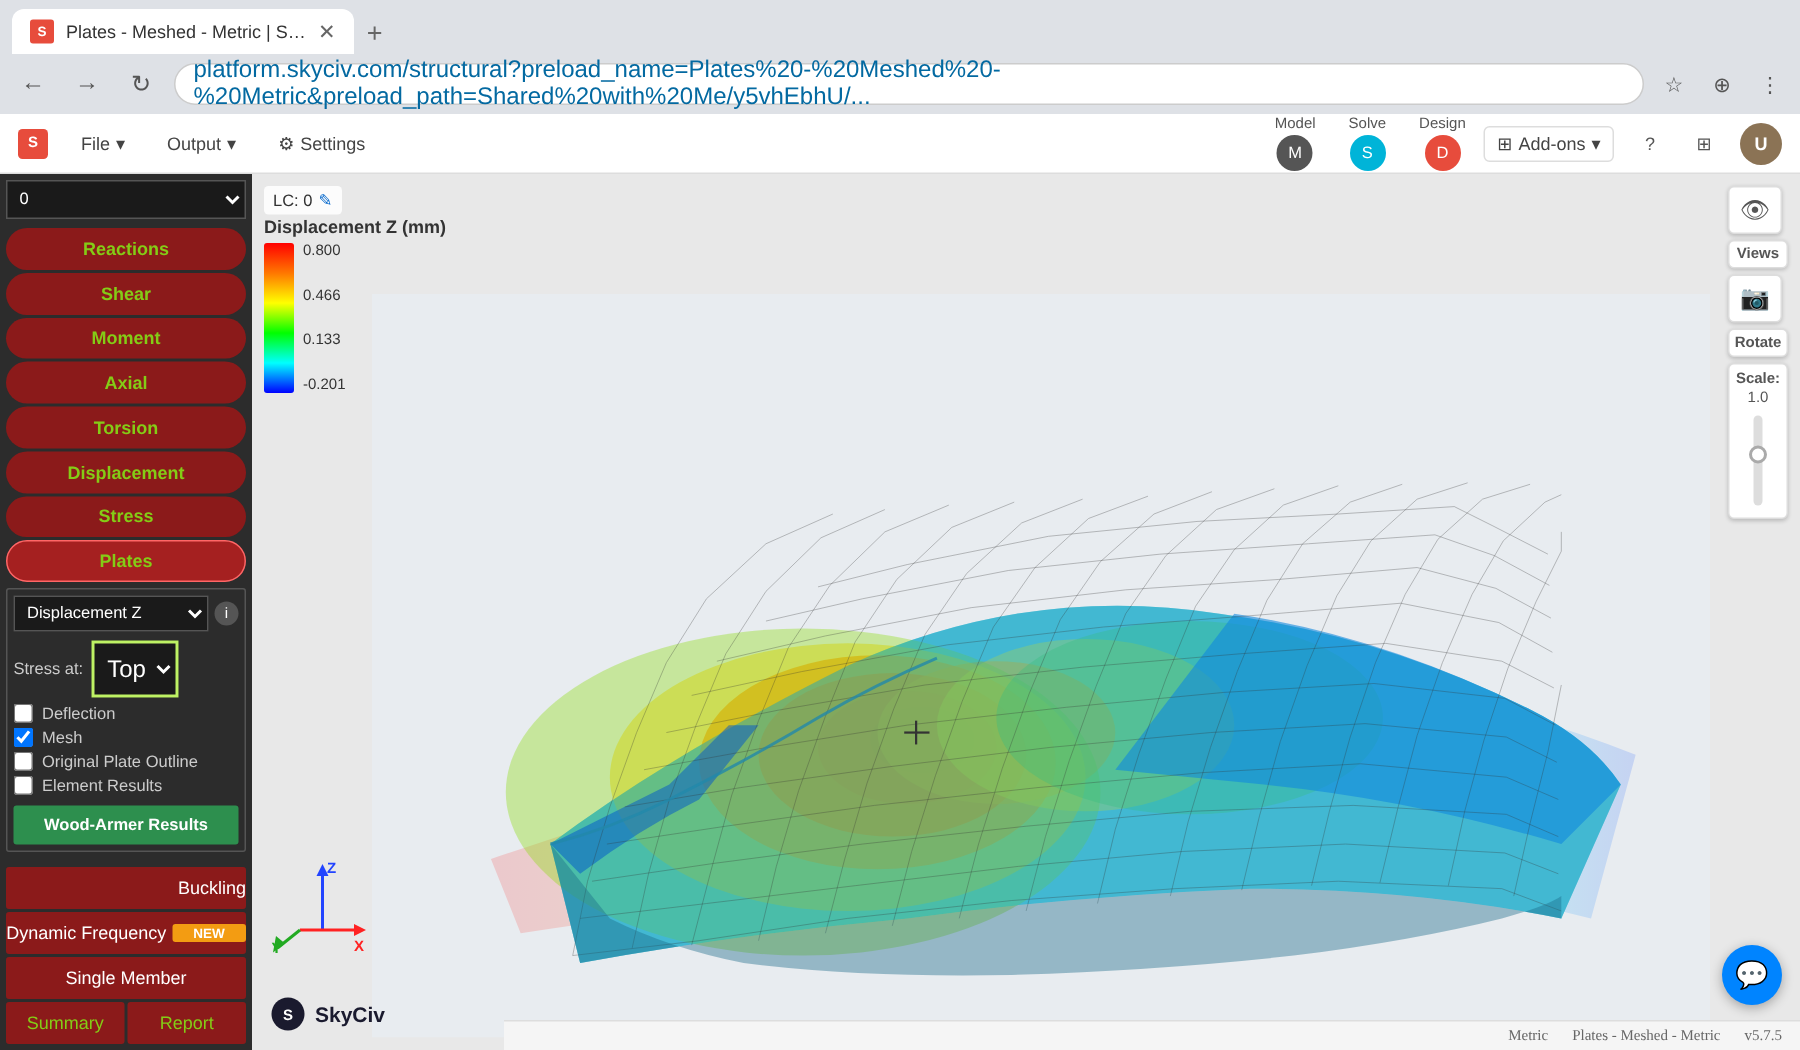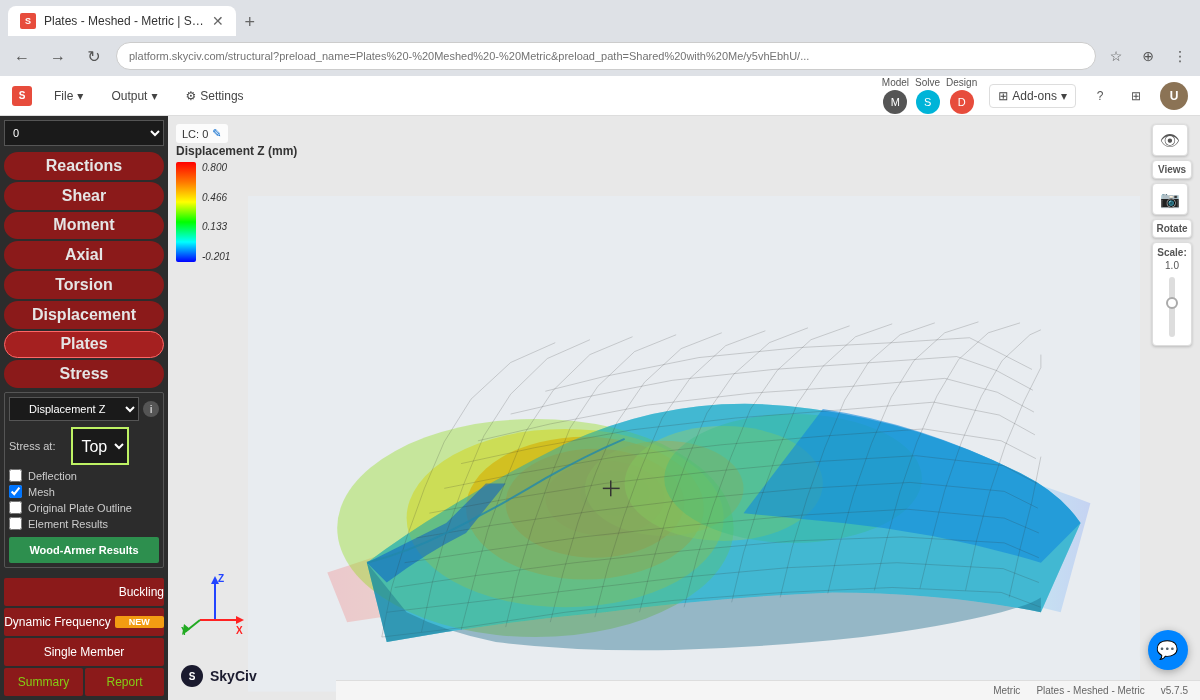--- a/index.html
+++ b/index.html
@@ -37,62 +37,62 @@
     .toolbar-icon-btn { width: 24px; height: 24px; display: flex; align-items: center; justify-content: center; color: #555; cursor: pointer; }
     .avatar { width: 28px; height: 28px; border-radius: 50%; background: #8b7355; display: flex; align-items: center; justify-content: center; color: white; font-size: 12px; font-weight: bold; }
 
     
     .main-content { flex: 1; display: flex; overflow: hidden; }
 
     
     .sidebar { width: 168px; background: #2c2c2c; display: flex; flex-direction: column; padding: 4px; gap: 2px; overflow-y: auto; }
     .sidebar-dropdown { margin-bottom: 4px; }
     .sidebar-select { width: 100%; height: 26px; background: #1a1a1a; border: 1px solid #555; color: white; font-size: 11px; padding: 0 4px; cursor: pointer; }
-    .sidebar-btn { width: 100%; height: 28px; background: #8b1a1a; border: none; color: #e5e5e5; font-size: 16px; font-weight: bold; cursor: pointer; border-radius: 14px; display: flex; align-items: center; justify-content: center; }
+    .sidebar-btn { width: 100%; height: 28px; background: #8b1a1a; border: none; color: #84cc16; font-size: 12px; font-weight: bold; cursor: pointer; border-radius: 14px; display: flex; align-items: center; justify-content: center; }
     .sidebar-btn.active { background: #a52020; border: 1px solid #ff6666; }
 
     .plates-section { border: 1px solid #555; border-radius: 2px; padding: 4px; margin-top: 2px; }
     .plates-select-row { display: flex; align-items: center; gap: 4px; margin-bottom: 6px; }
-    .plates-select { flex: 1; height: 24px; background: #1a1a1a; border: 1px solid #555; color: white; font-size: 11px; padding: 0 15px; }
+    .plates-select { flex: 1; height: 24px; background: #1a1a1a; border: 1px solid #555; color: white; font-size: 11px; padding: 0 4px; }
     .info-icon { width: 16px; height: 16px; border-radius: 50%; background: #555; color: white; font-size: 10px; display: flex; align-items: center; justify-content: center; cursor: pointer; }
-    .stress-row { display: flex; align-items: center; gap: 16px; margin-bottom: 4px; font-size: 11px; color: #ccc; }
+    .stress-row { display: flex; align-items: center; gap: 6px; margin-bottom: 4px; font-size: 11px; color: #ccc; }
     .stress-select { height: 38px; background: #1a1a1a; border: 2px solid #bef264; color: white; font-size: 16px; padding: 0 4px; }
     .checkbox-row { display: flex; align-items: center; gap: 6px; font-size: 11px; color: #ccc; margin-bottom: 3px; }
     .checkbox-row input[type=checkbox] { cursor: pointer; }
     .wood-armer-btn { width: 100%; height: 26px; background: #2d8f4e; border: none; color: white; font-size: 11px; font-weight: bold; cursor: pointer; border-radius: 2px; margin-top: 4px; }
     .sidebar-btn-outline { width: 100%; height: 28px; background: #8b1a1a; border: none; color: white; font-size: 12px; cursor: pointer; border-radius: 2px; text-align: right; }
     .sidebar-btn-dynamic { width: 100%; height: 28px; background: #8b1a1a; border: none; color: white; font-size: 12px; cursor: pointer; border-radius: 2px; display: flex; align-items: center; justify-content: center; gap: 4px; }
     .new-badge { background: #f39c12; color: white; font-size: 9px; font-weight: bold; padding: 1px 14px; border-radius: 2px; }
     .sidebar-btn-single { width: 100%; height: 28px; background: #8b1a1a; border: none; color: white; font-size: 12px; cursor: pointer; border-radius: 2px; }
     .sidebar-bottom-row { display: flex; gap: 2px; }
     .sidebar-btn-half { flex: 1; height: 28px; background: #8b1a1a; border: none; color: #84cc16; font-size: 12px; cursor: pointer; border-radius: 2px; }
 
     
     .viewport { flex: 1; position: relative; background: #e8e8e8; overflow: hidden; }
     .legend-title { font-weight: bold; margin-bottom: 4px; color: #333; }
     .legend-bar { display: flex; gap: 6px; align-items: stretch; }
     .color-bar { width: 20px; height: 100px; background: linear-gradient(to bottom, #ff0000, #ff7700, #ffff00, #00ff00, #00ffff, #0000ff); border-radius: 2px; }
-    .legend-labels { display: flex; flex-direction: column; justify-content: space-between; font-size: 10px; color: #333; font-style: italic; }
+    .legend-labels { display: flex; flex-direction: column; justify-content: space-between; font-size: 10px; color: #333; }
 
     
     .right-panel { width: 40px; position: absolute; right: 8px; top: 8px; display: flex; flex-direction: column; gap: 4px; }
     .panel-btn { width: 36px; height: 32px; background: white; border: 1px solid #ddd; border-radius: 4px; display: flex; align-items: center; justify-content: center; cursor: pointer; font-size: 16px; color: #555; box-shadow: 0 1px 3px rgba(0,0,0,0.2); }
     .panel-btn-label { font-size: 10px; color: #555; text-align: center; font-weight: bold; }
     .scale-control { background: white; border: 1px solid #ddd; border-radius: 4px; padding: 4px; display: flex; flex-direction: column; align-items: center; gap: 2px; box-shadow: 0 1px 3px rgba(0,0,0,0.2); }
     .scale-track { width: 6px; height: 60px; background: #ddd; border-radius: 3px; position: relative; margin: 4px 0; }
     .scale-thumb { width: 12px; height: 12px; background: white; border: 2px solid #aaa; border-radius: 50%; position: absolute; left: -3px; top: 20px; cursor: pointer; }
 
     
     .axis-indicator { position: absolute; bottom: 60px; left: 12px; width: 70px; height: 70px; }
 
     
     .skyciv-brand { position: absolute; bottom: 12px; left: 12px; display: flex; align-items: center; gap: 6px; }
 
     
-    .status-bar { position: absolute; bottom: 0; right: 0; left: 168px; height: 20px; background: #f5f5f5; border-top: 1px solid #ddd; display: flex; align-items: center; justify-content: flex-end; padding: 0 12px; gap: 16px; font-size: 10px; color: #666; }
+    .status-bar { position: absolute; bottom: 0; right: 0; left: 168px; height: 20px; background: #f5f5f5; border-top: 1px solid #ddd; display: flex; align-items: center; justify-content: flex-end; padding: 0 12px; gap: 16px; font-size: 10px; color: #666; font-family: Liberation Serif, serif; }
 
     
     .chat-widget { position: absolute; bottom: 30px; right: 12px; width: 40px; height: 40px; background: #0084ff; border-radius: 50%; display: flex; align-items: center; justify-content: center; cursor: pointer; box-shadow: 0 2px 8px rgba(0,0,0,0.3); }
 
     
     .mesh-viz { position: absolute; top: 80px; left: 80px; right: 60px; bottom: 80px; }
 
     
     .lc-row { position: absolute; top: 8px; left: 8px; display: flex; align-items: center; gap: 4px; font-size: 11px; color: #333; background: rgba(255,255,255,0.85); padding: 3px 6px; border-radius: 3px; }
     .lc-edit { cursor: pointer; color: #0066cc; }
@@ -112,21 +112,21 @@
       <span class="tab-close">✕</span>
     </div>
     <div class="new-tab-btn">+</div>
   </div>
 
   <div class="browser-address-bar">
     <div class="nav-btn">←</div>
     <div class="nav-btn">→</div>
     <div class="nav-btn">↻</div>
     <div class="address-input">
-      <span style="color:#737373;font-size:11px;">platform.skyciv.com/structural?preload_name=Plates%20-%20Meshed%20-%20Metric&amp;preload_path=Shared%20with%20Me/y5vhEbhU/...</span>
+      <span style="color:#0369a1;font-size:16px;">platform.skyciv.com/structural?preload_name=Plates%20-%20Meshed%20-%20Metric&amp;preload_path=Shared%20with%20Me/y5vhEbhU/...</span>
     </div>
     <div class="browser-icon">☆</div>
     <div class="browser-icon">⊕</div>
     <div class="browser-icon">⋮</div>
   </div>
 
   <div class="app-container">
 
     <div class="app-toolbar">
       <div class="toolbar-brand">
@@ -144,21 +144,21 @@
         <span>⚙</span>
         <span>Settings</span>
       </div>
 
       <div class="toolbar-right">
         <div style="display:flex;align-items:center;gap:2px;font-size:10px;color:#888;">
           <div class="mode-item">
             <span style="font-size:10px;color:#555;">Model</span>
             <div class="mode-icon mode-model">M</div>
           </div>
-          <div class="mode-item" style="margin:0 4px;">
+          <div class="mode-item" style="margin:0 20px;">
             <span style="font-size:10px;color:#555;">Solve</span>
             <div class="mode-icon mode-solve">S</div>
           </div>
           <div class="mode-item">
             <span style="font-size:10px;color:#555;">Design</span>
             <div class="mode-icon mode-design">D</div>
           </div>
         </div>
         <div class="addons-btn">
           <span>⊞</span>
@@ -183,22 +183,22 @@
             <option>0</option>
           </select>
         </div>
 
         <button class="sidebar-btn">Reactions</button>
         <button class="sidebar-btn">Shear</button>
         <button class="sidebar-btn">Moment</button>
         <button class="sidebar-btn">Axial</button>
         <button class="sidebar-btn">Torsion</button>
         <button class="sidebar-btn">Displacement</button>
+        <button class="sidebar-btn">Stress</button>
         <button class="sidebar-btn active">Plates</button>
-        <button class="sidebar-btn">Stress</button>
 
         <div class="plates-section">
           <div class="plates-select-row">
             <select class="plates-select">
               <option>Displacement Z</option>
             </select>
             <div class="info-icon">i</div>
           </div>
           <div class="stress-row">
             <span>Stress at:</span>

